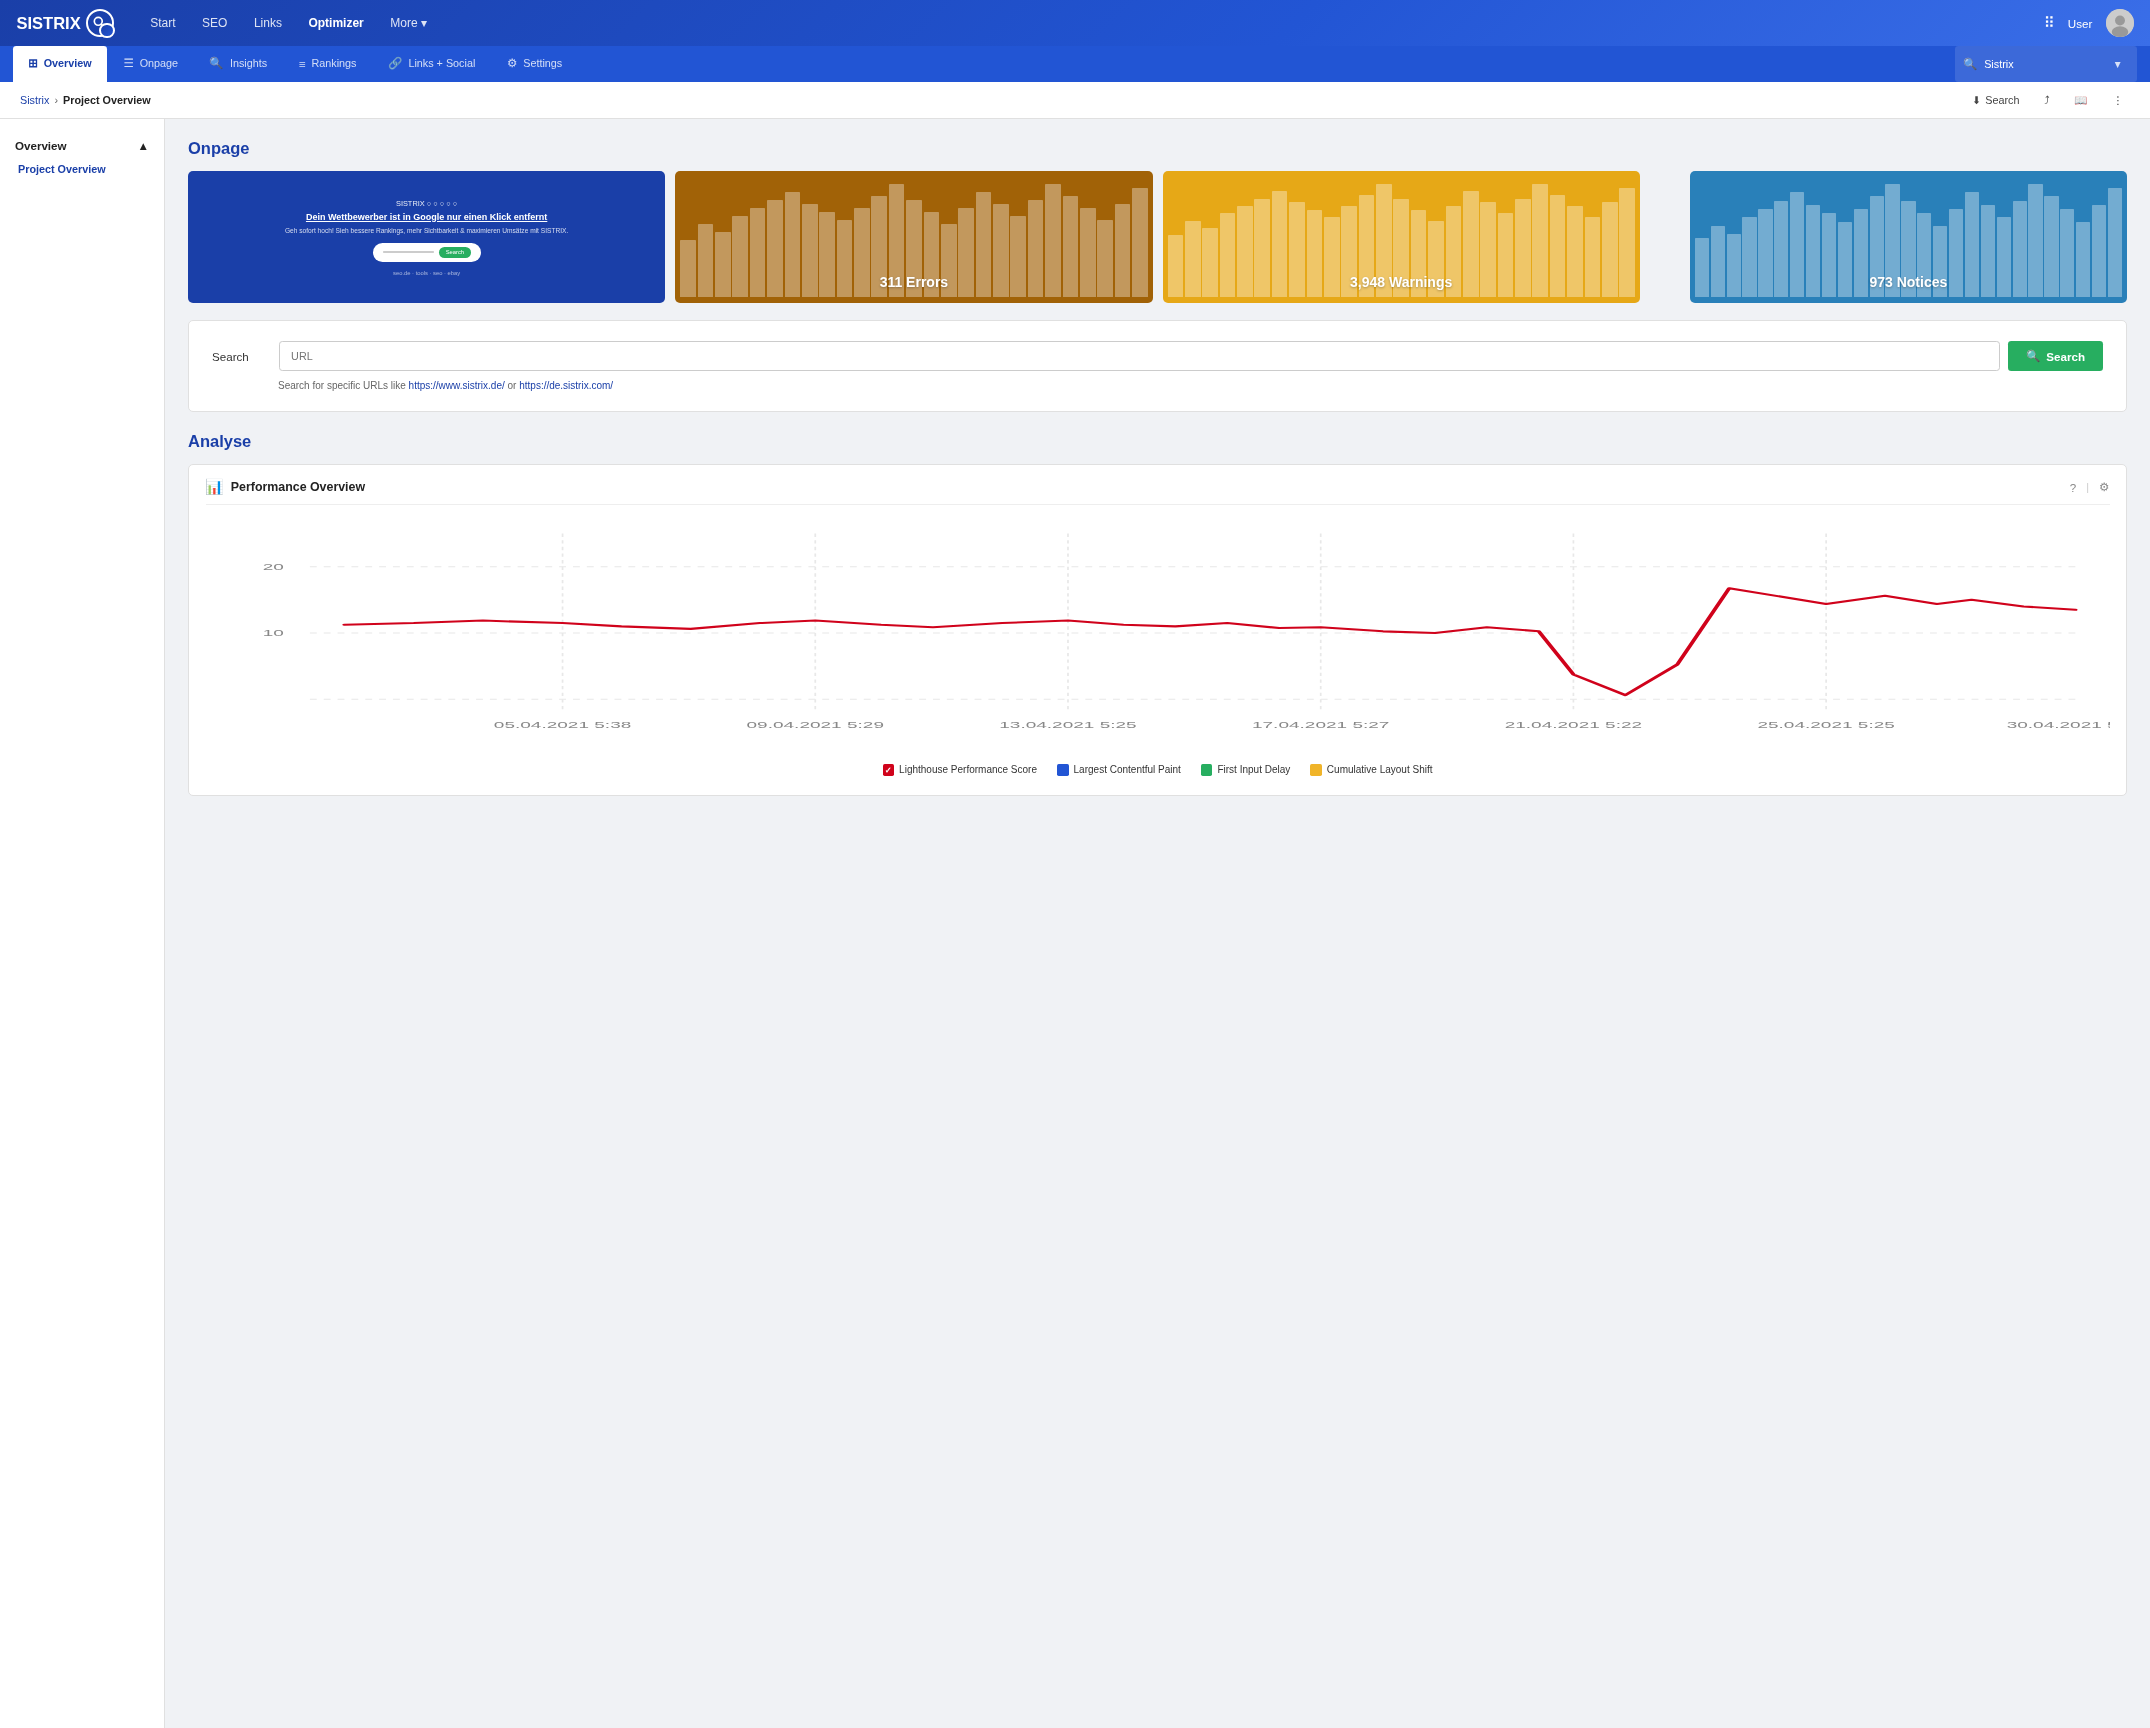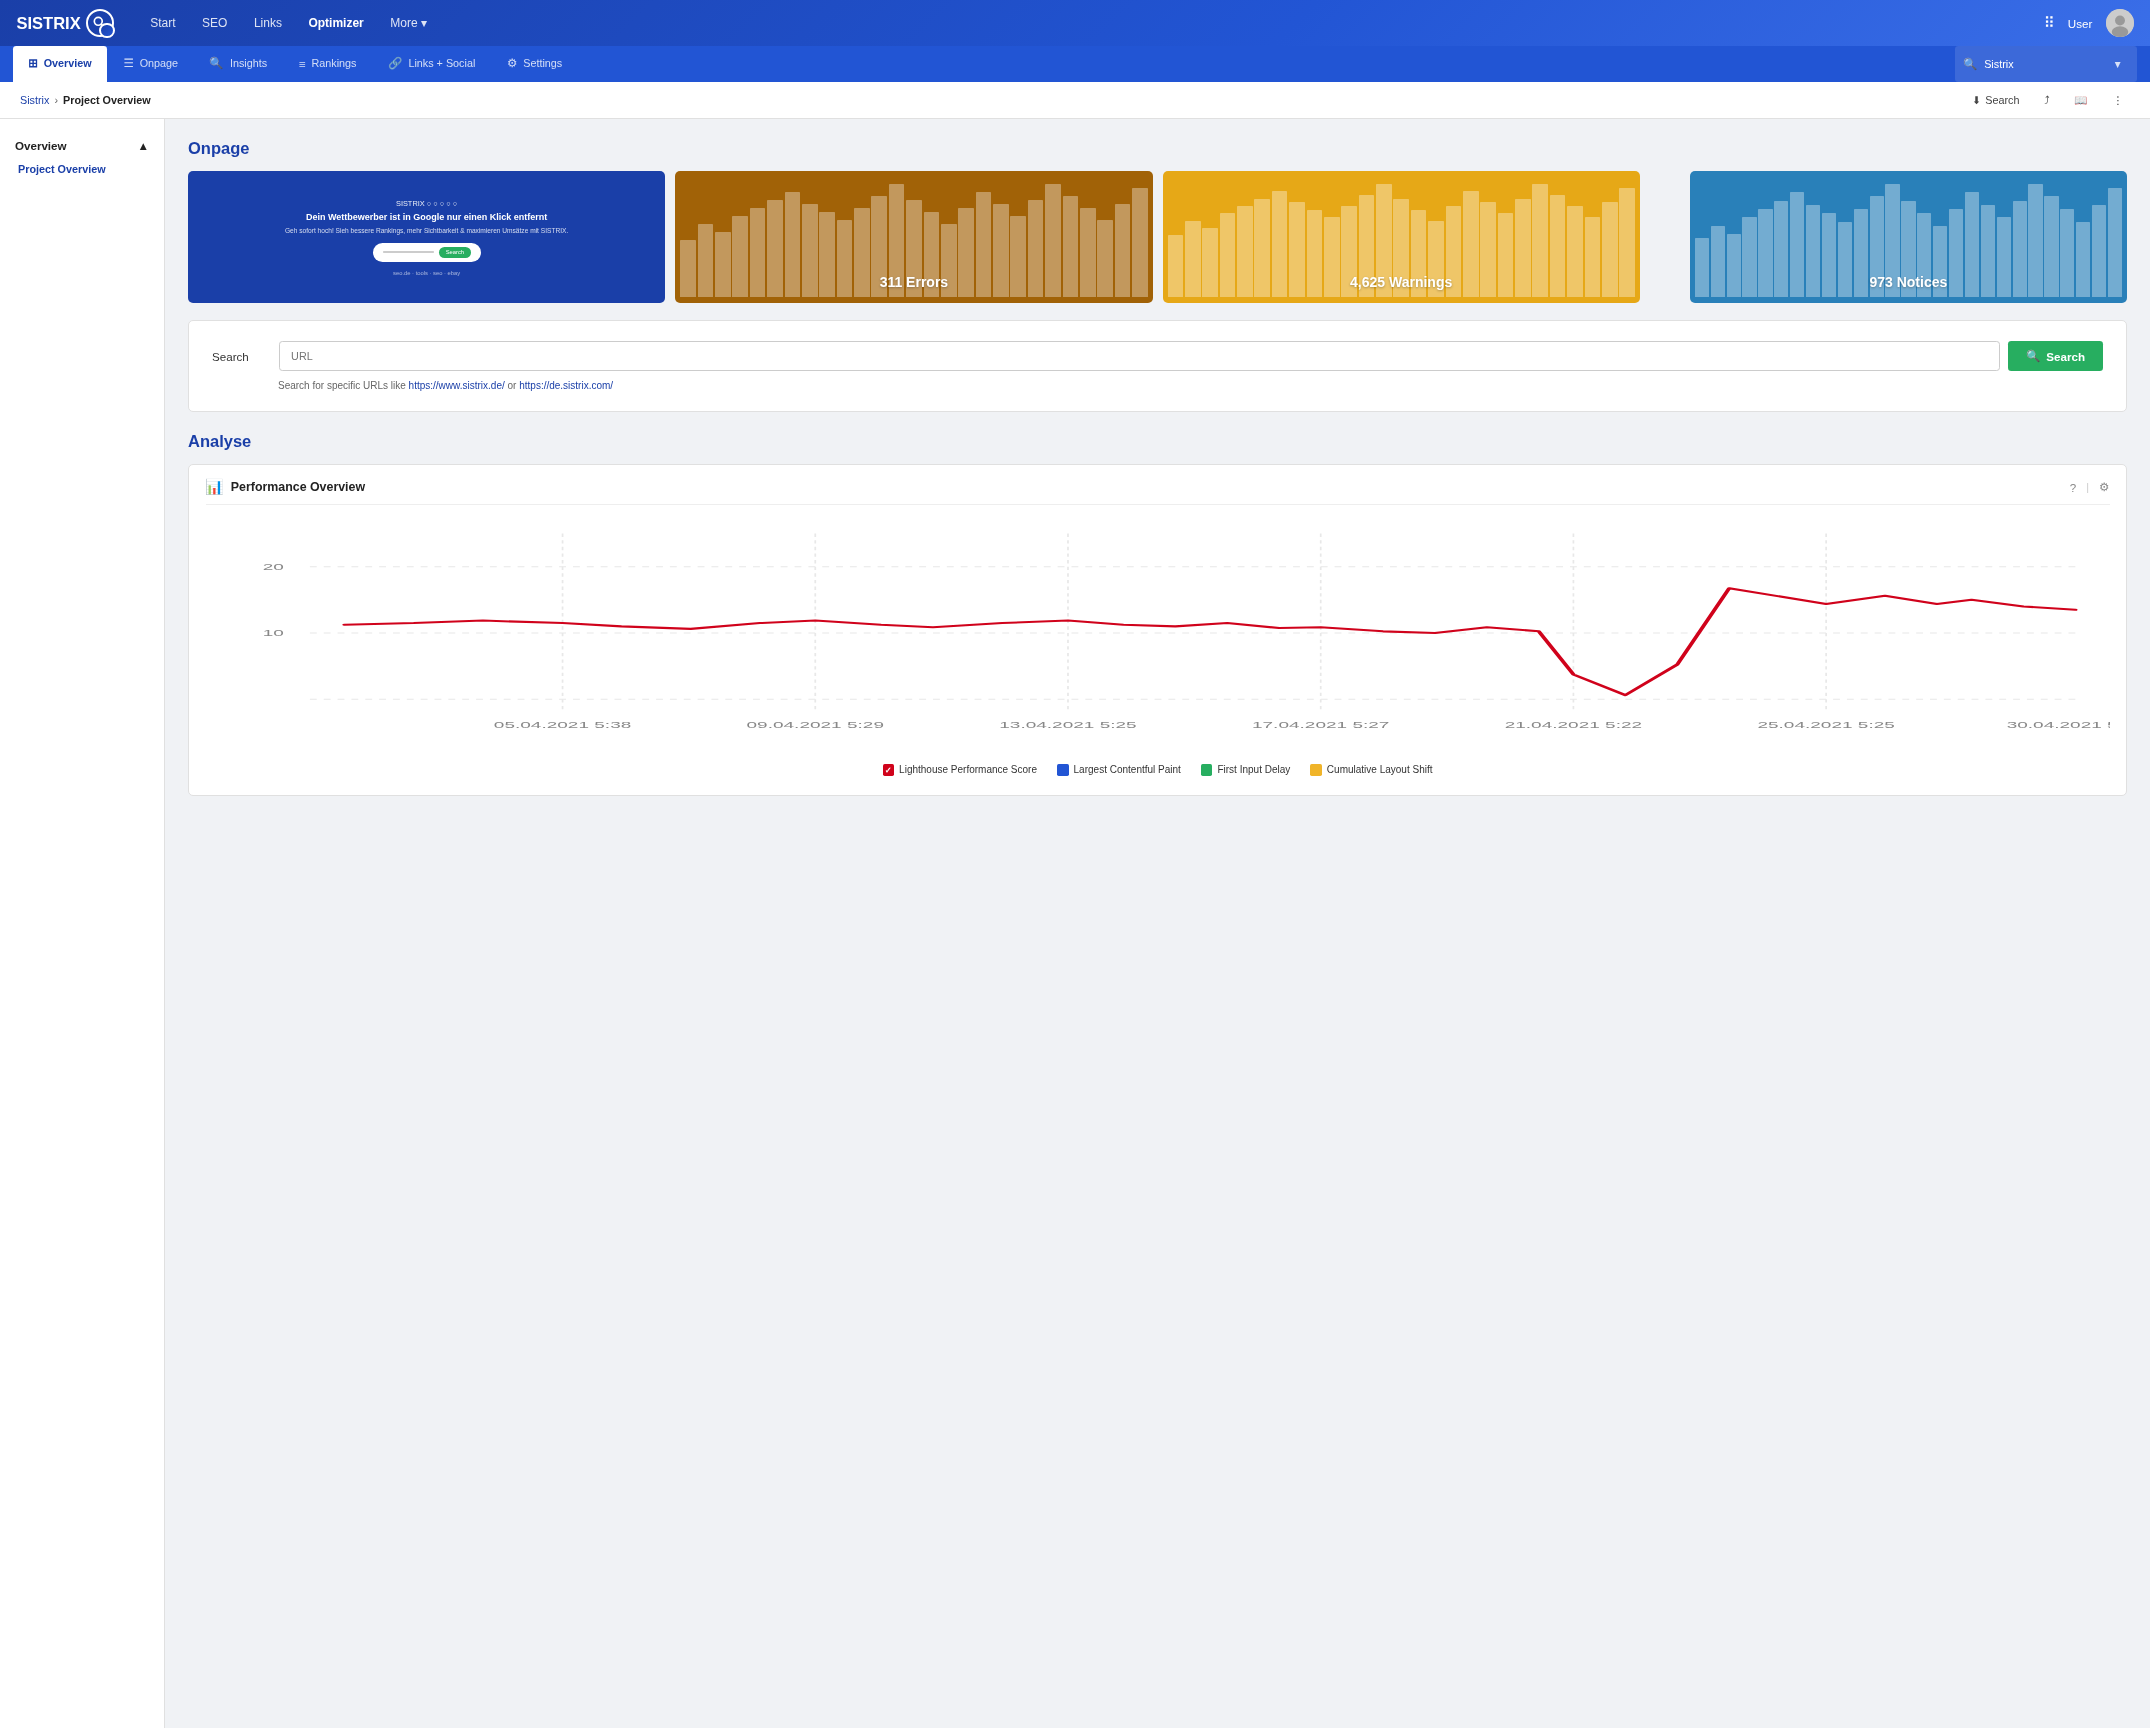--- a/index.html
+++ b/index.html
@@ -317,21 +317,21 @@
 
   <main class="content">
 
     <div>
       <div class="section-header">Onpage</div>
       <div class="onpage-cards">
 
         <div class="onpage-card">
           <div class="card-preview">
             <div style="font-size:7.4px;color:rgba(255,255,255,0.9);margin-bottom:3.3px;">SISTRIX ○ ○ ○ ○ ○</div>
-            <div style="color:white;font-size:9px;font-weight:700;line-height:1.4;margin-bottom:4px;">Dein Wettbewerber ist in Google nur einen Klick entfernt</div>
+            <div style="color:white;font-size:9px;font-weight:700;line-height:1.4;margin-bottom:4px;text-decoration:underline;">Dein Wettbewerber ist in Google nur einen Klick entfernt</div>
             <div style="color:rgba(255,255,255,0.8);font-size:6.6px;text-align:center;margin-bottom:8.3px;">Geh sofort hoch! Sieh bessere Rankings, mehr Sichtbarkeit &amp; maximieren Umsätze mit SISTRIX.</div>
             <div style="background:white;border-radius:10px;padding:4.1px 10px;display:flex;align-items:center;gap:5px;width:108px;">
               <div style="flex:1;height:1.7px;background:#ccc;border-radius:0.8px;"></div>
               <div style="background:#27ae60;color:white;font-size:5.8px;padding:2.5px 6.6px;border-radius:8.3px;">Search</div>
             </div>
             <div style="display:flex;gap:6.6px;margin-top:8.3px;">
               <div style="font-size:5.8px;color:rgba(255,255,255,0.6);">seo.de · tools · seo · ebay</div>
             </div>
           </div>
         </div>
@@ -392,21 +392,21 @@
               <div style="flex: 1 1 0%; min-width: 3.3px; border-radius: 0.8px 0.8px 0px 0px; height: 75.4167%; background: rgba(255, 255, 255, 0.35);"></div>
               <div style="flex: 1 1 0%; min-width: 3.3px; border-radius: 0.8px 0.8px 0px 0px; height: 66.6667%; background: rgba(255, 255, 255, 0.35);"></div>
               <div style="flex: 1 1 0%; min-width: 3.3px; border-radius: 0.8px 0.8px 0px 0px; height: 78.3333%; background: rgba(255, 255, 255, 0.35);"></div>
               <div style="flex: 1 1 0%; min-width: 3.3px; border-radius: 0.8px 0.8px 0px 0px; height: 90%; background: rgba(255, 255, 255, 0.35);"></div>
               <div style="flex: 1 1 0%; min-width: 3.3px; border-radius: 0.8px 0.8px 0px 0px; height: 81.25%; background: rgba(255, 255, 255, 0.35);"></div>
               <div style="flex: 1 1 0%; min-width: 3.3px; border-radius: 0.8px 0.8px 0px 0px; height: 72.5%; background: rgba(255, 255, 255, 0.35);"></div>
               <div style="flex: 1 1 0%; min-width: 3.3px; border-radius: 0.8px 0.8px 0px 0px; height: 63.75%; background: rgba(255, 255, 255, 0.35);"></div>
               <div style="flex: 1 1 0%; min-width: 3.3px; border-radius: 0.8px 0.8px 0px 0px; height: 75.4167%; background: rgba(255, 255, 255, 0.35);"></div>
               <div style="flex: 1 1 0%; min-width: 3.3px; border-radius: 0.8px 0.8px 0px 0px; height: 87.0833%; background: rgba(255, 255, 255, 0.35);"></div>
             </div>
-            <div style="position: absolute; bottom: 13.2px; left: 0px; right: 0px; text-align: center; color: white; font-size: 14px; font-weight: 700; z-index: 2; text-shadow: rgba(0, 0, 0, 0.3) 0px 0.8px 2.5px; font-family: Arial;">4,625 Warnings</div>
+            <div style="position: absolute; bottom: 13.2px; left: 0px; right: 0px; text-align: center; color: white; font-size: 14px; font-weight: 700; z-index: 2; text-shadow: rgba(0, 0, 0, 0.3) 0px 0.8px 2.5px; font-family: Arial;">3,948 Warnings</div>
           </div>
 
         <div class="onpage-card card-notices" id="card-notices" style="background: rgb(41, 128, 185); position: relative; overflow: hidden;">
             <div style="display: flex; align-items: flex-end; gap: 1.7px; padding: 0px 5px 6.6px; height: 100%; position: relative; box-sizing: border-box;">
               <div style="flex: 1 1 0%; min-width: 3.3px; border-radius: 0.8px 0.8px 0px 0px; height: 46.6667%; background: rgba(255, 255, 255, 0.35);"></div>
               <div style="flex: 1 1 0%; min-width: 3.3px; border-radius: 0.8px 0.8px 0px 0px; height: 56.6667%; background: rgba(255, 255, 255, 0.35);"></div>
               <div style="flex: 1 1 0%; min-width: 3.3px; border-radius: 0.8px 0.8px 0px 0px; height: 50%; background: rgba(255, 255, 255, 0.35);"></div>
               <div style="flex: 1 1 0%; min-width: 3.3px; border-radius: 0.8px 0.8px 0px 0px; height: 63.3333%; background: rgba(255, 255, 255, 0.35);"></div>
               <div style="flex: 1 1 0%; min-width: 3.3px; border-radius: 0.8px 0.8px 0px 0px; height: 70%; background: rgba(255, 255, 255, 0.35);"></div>
               <div style="flex: 1 1 0%; min-width: 3.3px; border-radius: 0.8px 0.8px 0px 0px; height: 76.6667%; background: rgba(255, 255, 255, 0.35);"></div>

